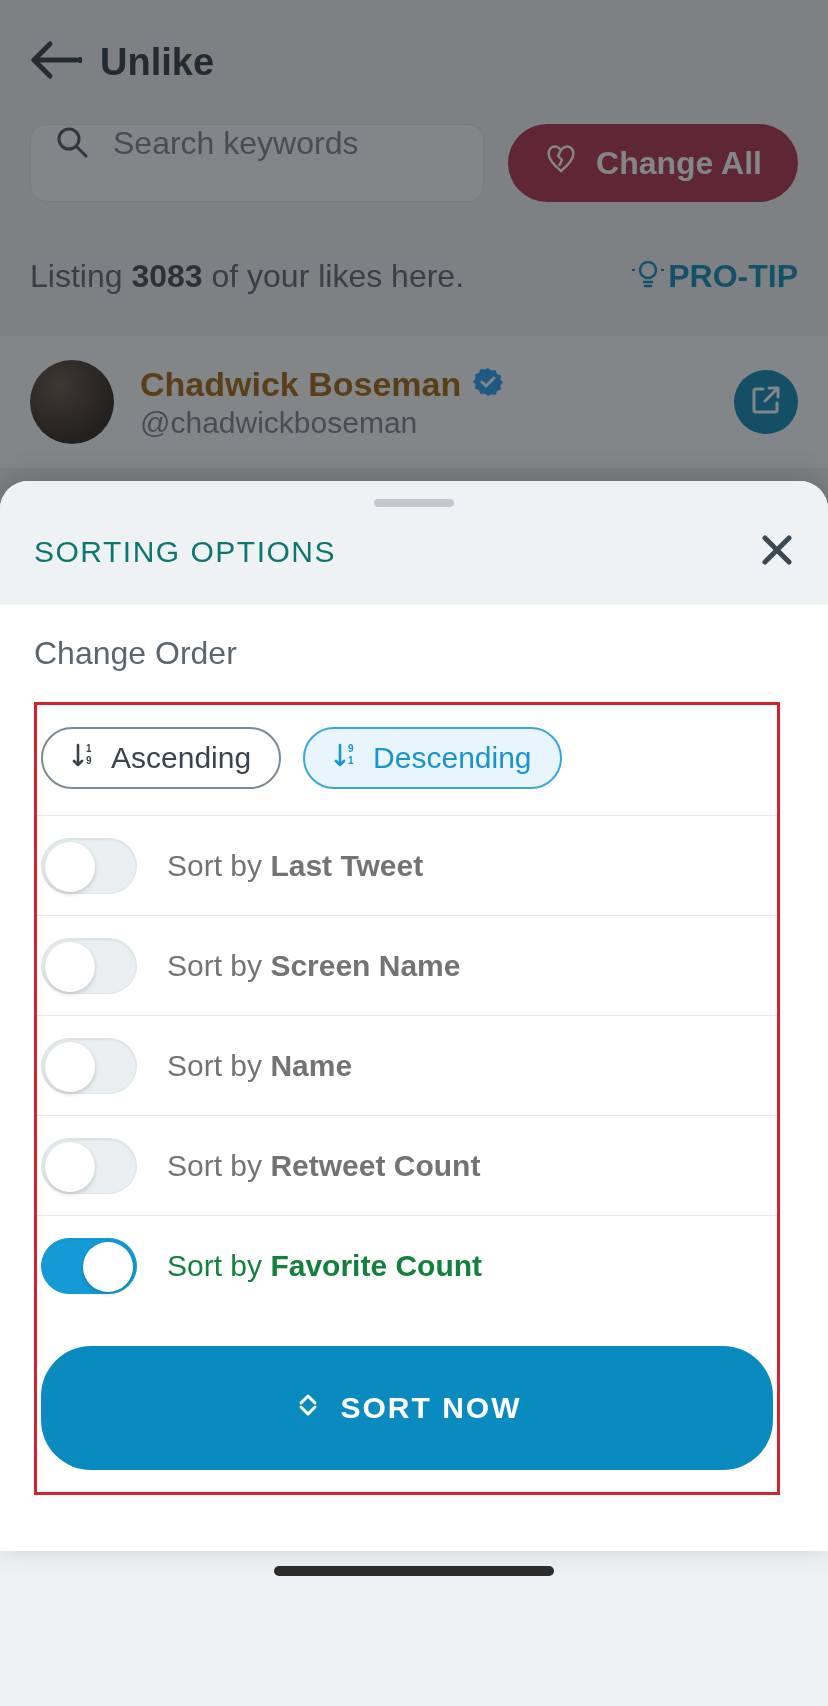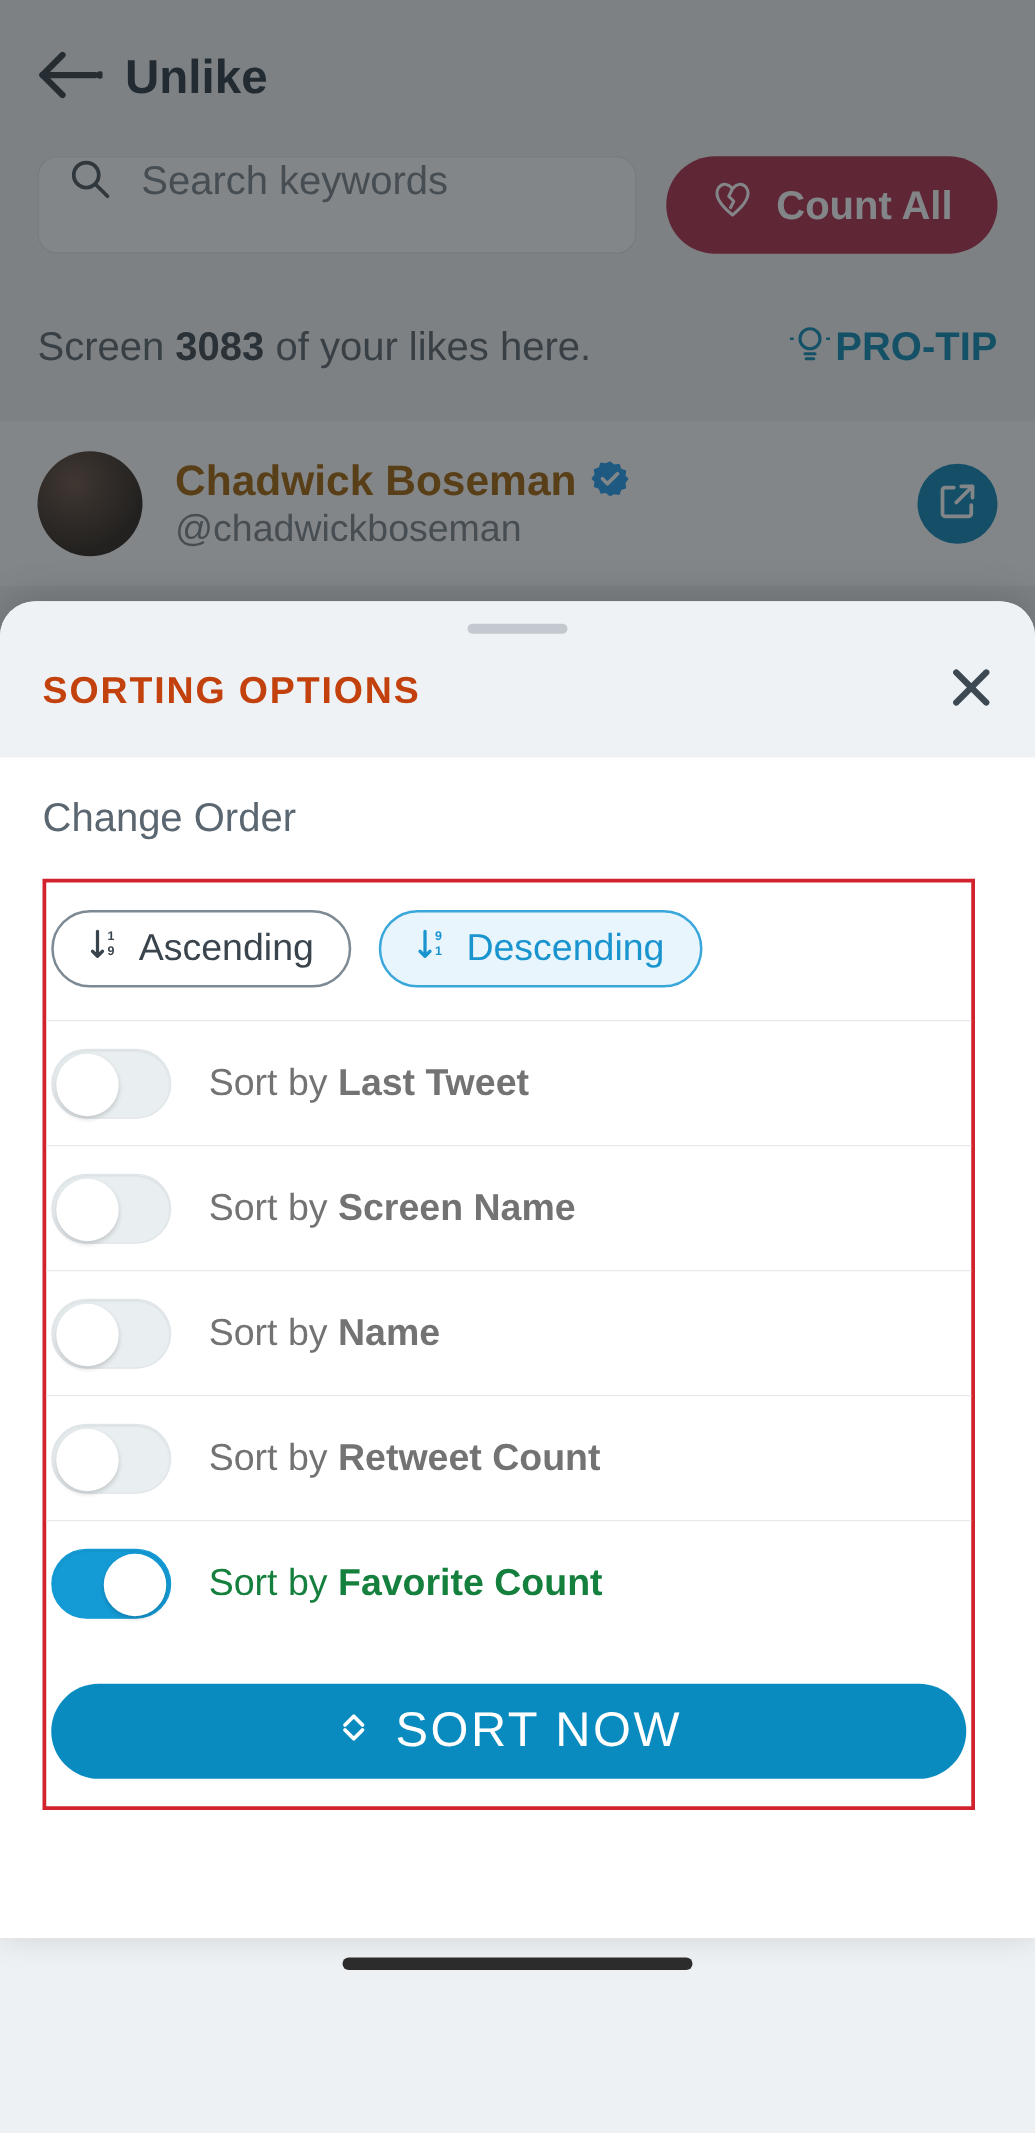--- a/index.html
+++ b/index.html
@@ -64,21 +64,21 @@
     background: #fff; border-radius: 28px 28px 0 0; overflow: hidden;
     height: 1070px;
     box-shadow: 0 -4px 30px rgba(0,0,0,0.15);
   }
   .sheet-head {
     background: #eef2f5; padding: 18px 34px 34px 34px;
     position: relative;
   }
   .grab { width: 80px; height: 8px; border-radius: 4px; background: #c3c9ce; margin: 0 auto 26px auto; }
   .sheet-head-row { display: flex; align-items: center; justify-content: space-between; }
-  .sheet-title { font-size: 30px; letter-spacing: 1.5px; font-weight: 700; color: #c2410c; }
+  .sheet-title { font-size: 30px; letter-spacing: 1.5px; font-weight: 400; color: #0f766e; }
   .close-x svg { width: 34px; height: 34px; }
 
   .sheet-body { padding: 30px 48px 30px 34px; }
   .change-order { font-size: 32px; color: #5a6670; margin-bottom: 30px; }
 
   .redbox { border: 3px solid #d2222d; padding: 22px 0 22px 0; }
 
   .order-pills { display: flex; gap: 22px; padding: 0 4px; margin-bottom: 26px; }
   .pill {
     height: 62px; border-radius: 32px; display: flex; align-items: center; gap: 14px;
@@ -107,23 +107,23 @@
     background: #fff; box-shadow: 0 2px 4px rgba(0,0,0,0.18);
   }
   .switch.on { background: #149bd6; border-color: #149bd6;}
   .switch.on .knob { left: auto; right: 3px; }
   .opt-label { font-size: 30px; color: #737373; }
   .opt-label b { font-weight: 700; }
   .opt-row.active .opt-label { color: #15803d; }
 
   .sort-now-wrap { padding: 30px 4px 0 4px; }
   .sort-now {
-    width: 100%; height: 76px; border-radius: 50px; background: #0a8bc0;
+    width: 100%; height: 124px; border-radius: 50px; background: #0a8bc0;
     color: #fff; display: flex; align-items: center; justify-content: center; gap: 18px;
-    font-size: 39px; font-weight: 400; letter-spacing: 2px;
+    font-size: 30px; font-weight: 700; letter-spacing: 2px;
   }
   .sort-now svg { width: 30px; height: 30px; }
 
   
   .home-ind { position: absolute; left: 50%; transform: translateX(-50%); bottom: 130px; width: 280px; height: 10px; border-radius: 6px; background: #2c2c2c; }
 
   
   .bottom-band { position:absolute; left:0; right:0; bottom:0; height:155px; background:#eef1f4; }
 </style>
 </head>
@@ -151,27 +151,27 @@
           </svg>
       </span>
       <span class="ph">Search keywords</span>
     </div>
     <div class="unlike-all">
       <span>
         <svg viewBox="0 0 34 34" fill="none">
             <path d="M17 29 C6 20 2 13 6 7 c3-4 8-3 11 1 c3-4 8-5 11-1 4 6 0 13 -11 22 Z M17 8 l-3 6 4 4 -3 6" stroke="#fff" stroke-width="2.4" stroke-linejoin="round"></path>
           </svg>
       </span>
-      <span>Count All</span>
+      <span>Change All</span>
     </div>
   </div>
 
   <div class="list-info">
     <span class="count">
-      <span>Screen </span><b>3083</b><span> of your likes here.</span>
+      <span>Listing </span><b>3083</b><span> of your likes here.</span>
     </span>
     <span class="protip">
       <span>
         <svg viewBox="0 0 32 32" fill="none">
             <circle cx="16" cy="14" r="8" stroke="#0a8bb5" stroke-width="2.5"></circle>
             <line x1="12" y1="26" x2="20" y2="26" stroke="#0a8bb5" stroke-width="2.5" stroke-linecap="round"></line>
             <line x1="13" y1="30" x2="19" y2="30" stroke="#0a8bb5" stroke-width="2.5" stroke-linecap="round"></line>
             <line x1="3" y1="14" x2="0" y2="14" stroke="#0a8bb5" stroke-width="2"></line>
             <line x1="29" y1="14" x2="32" y2="14" stroke="#0a8bb5" stroke-width="2"></line>
           </svg>

